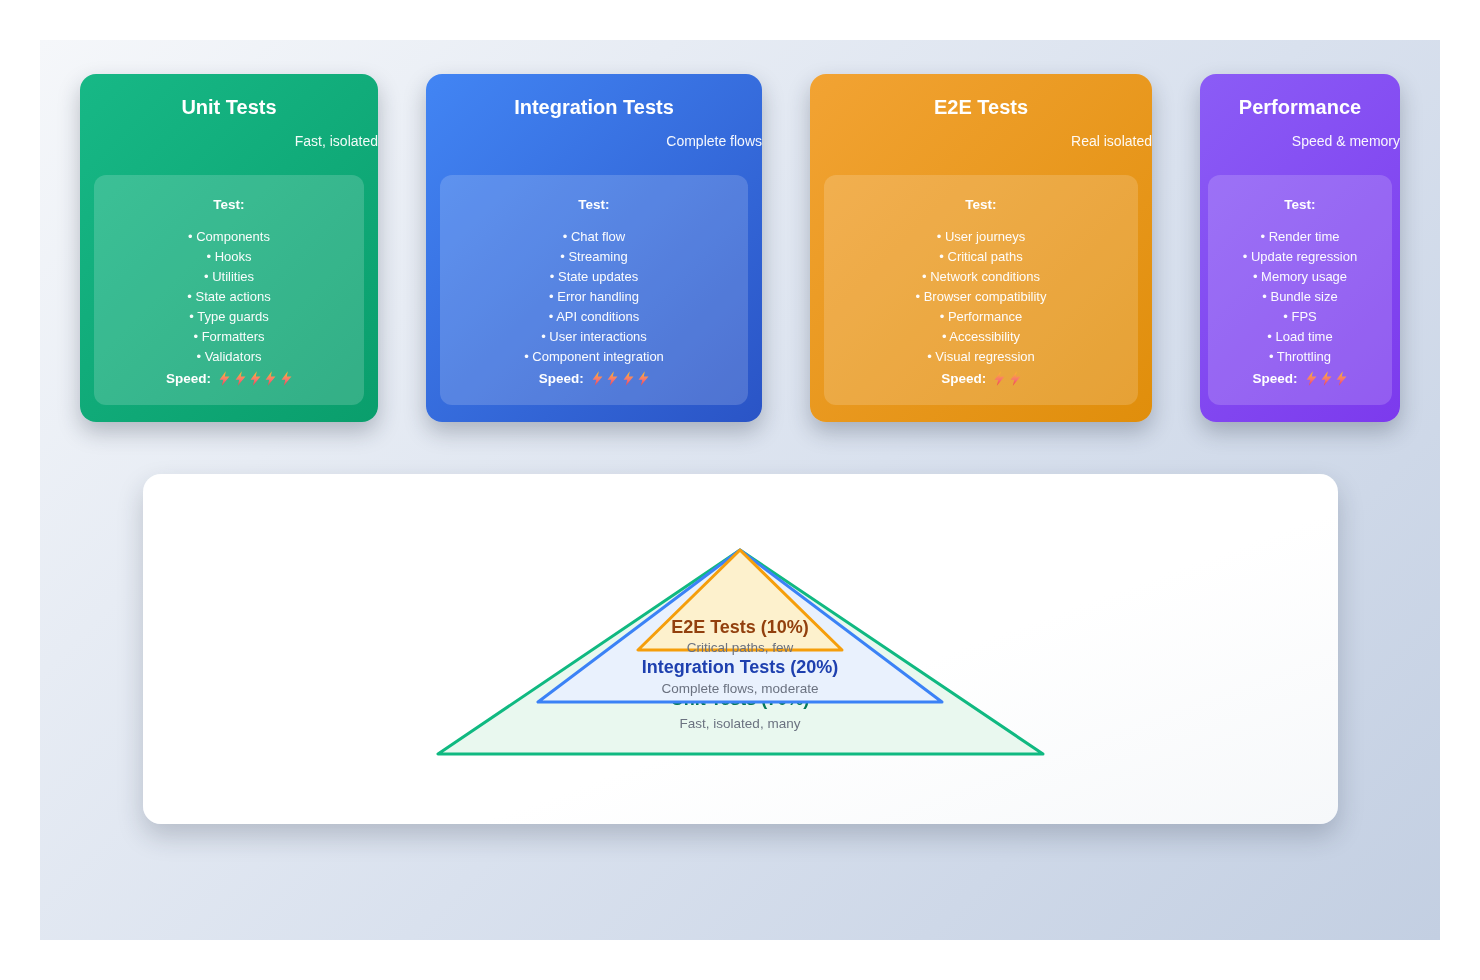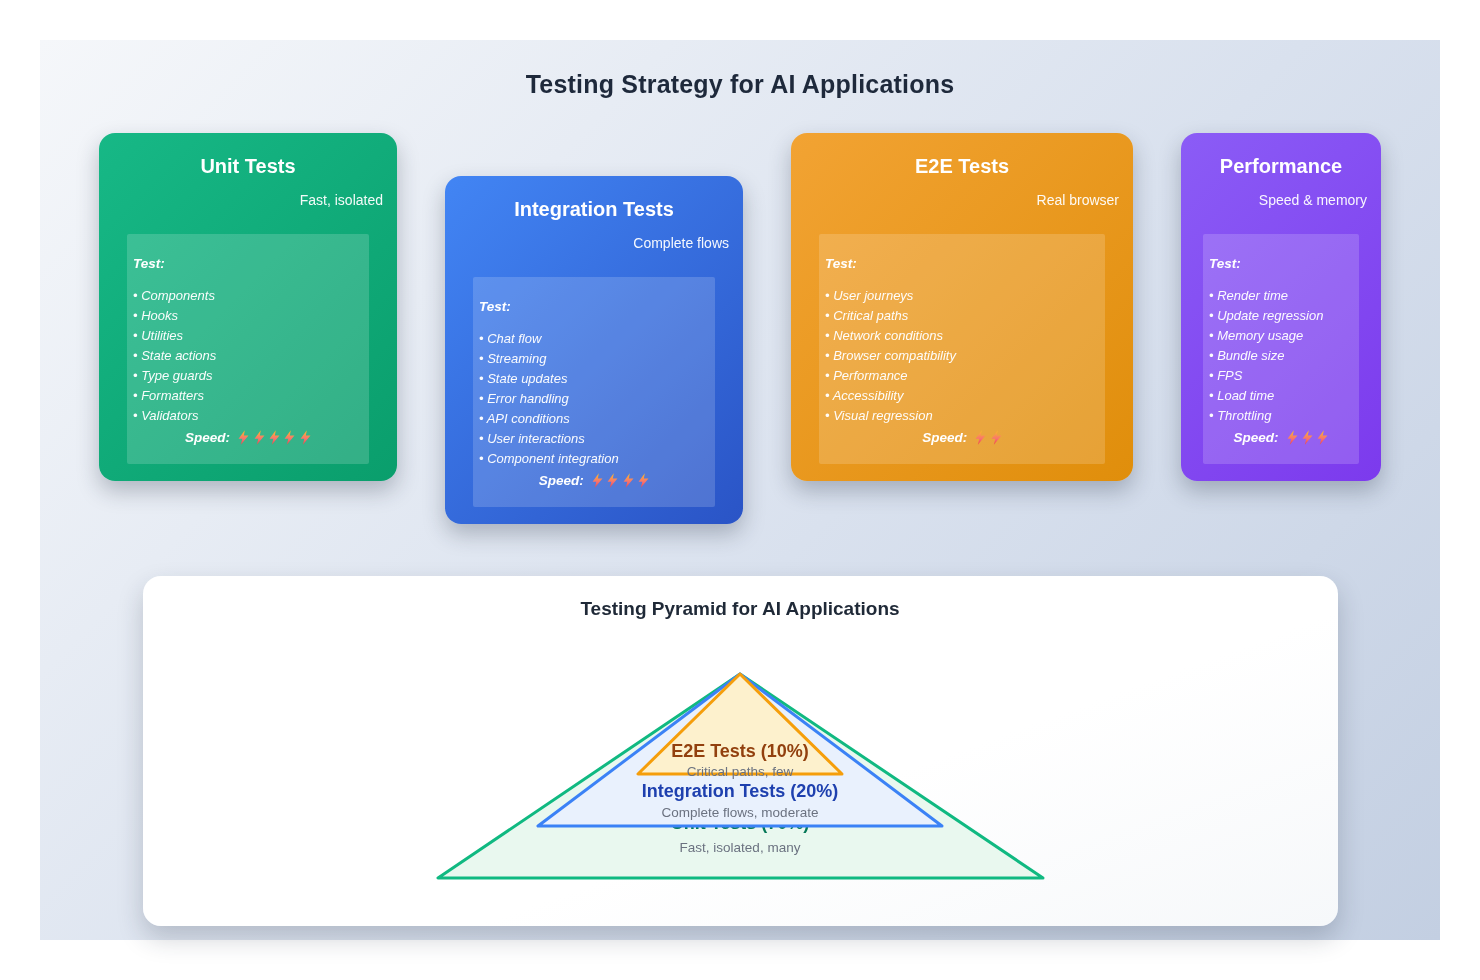--- a/index.html
+++ b/index.html
@@ -3,30 +3,30 @@
 <meta charset="utf-8">
 <style>
   * { margin: 0; padding: 0; box-sizing: border-box; }
   html, body { width: 1480px; height: 980px; background: #ffffff; font-family: "Liberation Sans", sans-serif; }
   .stage { position: absolute; left: 40px; top: 40px; width: 1400px; height: 900px;
            background: linear-gradient(135deg, #f5f7fa 0%, #d9e1ee 55%, #c3cfe2 100%); }
   .page-title { text-align: center; padding-top: 30px; font-size: 25px; font-weight: 700; color: #1e293b; letter-spacing: .2px; }
 
   
   .cards-row { display: flex; justify-content: center; gap: 48px; margin-top: 34px; }
-  .card { border-radius: 16px; padding: 22px 14px 20px; color: #fff; height: 348px;
+  .card { border-radius: 16px; padding: 22px 0 20px; color: #fff; height: 348px;
           box-shadow: 0 10px 22px rgba(30, 41, 59, .28); }
   .card-unit        { width: 298px; background: linear-gradient(135deg, #17b886 0%, #0a9e6c 100%); }
-  .card-integration { width: 298px; background: linear-gradient(135deg, #4285f4 0%, #2a54c6 100%); margin-top: 43px; }
+  .card-integration { width: 336px; background: linear-gradient(135deg, #4285f4 0%, #2a54c6 100%); }
   .card-e2e         { width: 342px; background: linear-gradient(135deg, #f2a333 0%, #e08e0b 100%); }
   .card-performance { width: 200px; background: linear-gradient(135deg, #8b5cf6 0%, #7c3aed 100%); }
   .card h3 { text-align: center; font-size: 20px; font-weight: 700; }
   .card .subtitle { text-align: right; font-size: 14px; margin-top: 14px; color: rgba(255,255,255,.95); }
-  .test-panel { margin: 26px 14px 0; background: rgba(255,255,255,.17); border-radius: 2px;
-                padding: 22px 6px 18px; text-align: left; font-style: italic; }
+  .test-panel { margin: 26px 14px 0; background: rgba(255,255,255,.17); border-radius: 12px;
+                padding: 22px 6px 18px; text-align: center; }
   .card-performance .test-panel { margin: 26px 8px 0; }
   .test-panel .panel-heading { font-size: 13.5px; font-weight: 700; }
   .test-list { list-style: none; margin-top: 15px; }
   .test-list li { font-size: 13px; line-height: 20px; color: rgba(255,255,255,.97); }
   .test-list li::before { content: "• "; }
   .speed-row { margin-top: 2px; display: flex; justify-content: center; align-items: center; gap: 5px; }
   .speed-row .speed-label { font-size: 13.5px; font-weight: 700; margin-right: 3px; }
   .bolt { display: inline-block; vertical-align: middle; }
 
   
@@ -47,21 +47,20 @@
     <linearGradient id="boltGrad" x1="0" y1="0" x2="0" y2="1">
       <stop offset="0" stop-color="#fbbf24"></stop>
       <stop offset="0.6" stop-color="#f87171"></stop>
       <stop offset="1" stop-color="#ef4444"></stop>
     </linearGradient>
   </defs>
 </svg>
 
 <div class="stage">
 
-  <div class="page-title">Testing Strategy for AI Applications</div>
 
   <div class="cards-row">
 
     <div class="card card-unit">
       <h3>Unit Tests</h3>
       <div class="subtitle">Fast, isolated</div>
       <div class="test-panel">
         <div class="panel-heading">Test:</div>
         <ul class="test-list">
           <li>Components</li>
@@ -131,21 +130,21 @@
   <svg class="bolt" viewBox="0 0 12 16" width="11" height="15">
     <path d="M7.4 0 L0.6 9.4 H4.7 L3.1 16 L11.4 5.8 H6.4 Z" fill="url(#boltGrad)"></path>
   </svg>
 </span>
         </div>
       </div>
     </div>
 
     <div class="card card-e2e">
       <h3>E2E Tests</h3>
-      <div class="subtitle">Real browser</div>
+      <div class="subtitle">Real isolated</div>
       <div class="test-panel">
         <div class="panel-heading">Test:</div>
         <ul class="test-list">
           <li>User journeys</li>
           <li>Critical paths</li>
           <li>Network conditions</li>
           <li>Browser compatibility</li>
           <li>Performance</li>
           <li>Accessibility</li>
           <li>Visual regression</li>
@@ -194,21 +193,20 @@
     <path d="M7.4 0 L0.6 9.4 H4.7 L3.1 16 L11.4 5.8 H6.4 Z" fill="url(#boltGrad)"></path>
   </svg>
 </span>
         </div>
       </div>
     </div>
 
   </div>
 
   <div class="pyramid-card">
-    <h2>Testing Pyramid for AI Applications</h2>
     <svg class="pyramid-svg" viewBox="0 0 1195 300">
 
       <polygon points="597,46 295,250 900,250" fill="#e9f8ef" stroke="#10b981" stroke-width="3" stroke-linejoin="round"></polygon>
       <text x="597" y="201" text-anchor="middle" class="pyr-label" fill="#047857">Unit Tests (70%)</text>
       <text x="597" y="224" text-anchor="middle" class="pyr-desc">Fast, isolated, many</text>
 
       <polygon points="597,46 395,198 799,198" fill="#e9f1fd" stroke="#3b82f6" stroke-width="3" stroke-linejoin="round"></polygon>
       <text x="597" y="169" text-anchor="middle" class="pyr-label" fill="#1e40af">Integration Tests (20%)</text>
       <text x="597" y="189" text-anchor="middle" class="pyr-desc">Complete flows, moderate</text>
 

